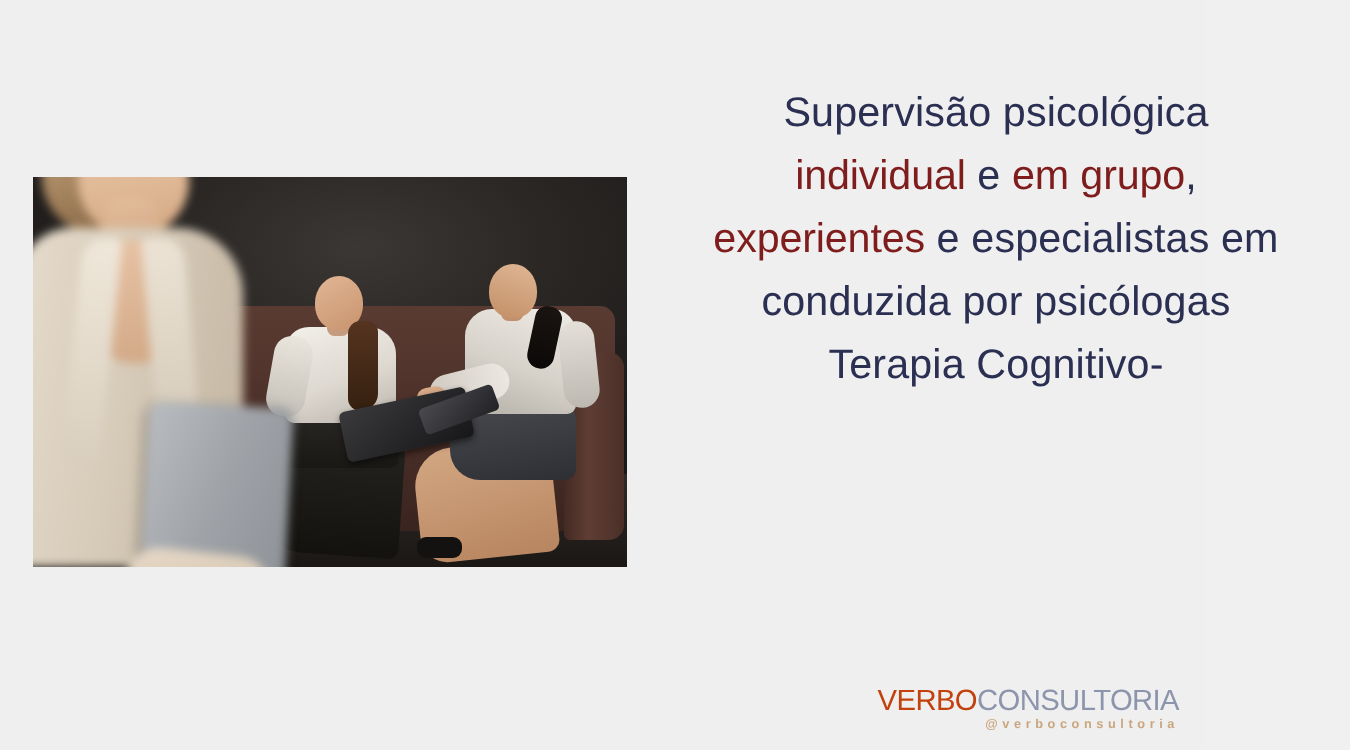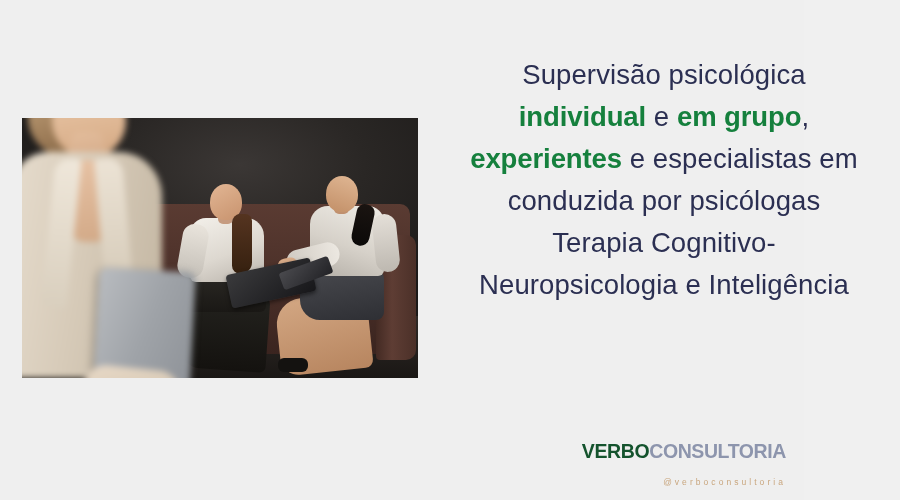--- a/index.html
+++ b/index.html
@@ -271,51 +271,51 @@
     top: 54px;
     width: 452px;
     text-align: center;
     color: #2b2f52;
     font-size: 27.5px;
     line-height: 42px;
     letter-spacing: 0.1px;
     font-weight: 400;
   }
   .copy b, .copy strong {
-    font-weight: 700;
-    color: #15803d;
+    font-weight: 400;
+    color: #7f1d1d;
     letter-spacing: -0.1px;
   }
   .copy .line { display: block; white-space: nowrap; }
 
   
   .logo {
     position: absolute;
     right: 18px;
     bottom: 14px;
     text-align: right;
     line-height: 1;
   }
   .logo-wordmark {
     font-size: 19.5px;
     letter-spacing: -0.4px;
     white-space: nowrap;
   }
   .logo-verbo {
+    font-weight: 400;
+    color: #c2410c;
+  }
+  .logo-consultoria {
+    font-weight: 400;
+    color: #8d95ad;
+  }
+  .logo-handle {
+    margin-top: 0;
+    font-size: 8.5px;
     font-weight: 700;
-    color: #14532d;
-  }
-  .logo-consultoria {
-    font-weight: 700;
-    color: #8d95ad;
-  }
-  .logo-handle {
-    margin-top: 16px;
-    font-size: 8.5px;
-    font-weight: 400;
     letter-spacing: 3.05px;
     color: #c9a67e;
     white-space: nowrap;
     text-transform: lowercase;
   }
 </style>
 </head>
 <body>
 
 <div class="slide">
@@ -372,21 +372,20 @@
       </div>
     </div>
   </div>
 
   <div class="copy" id="copy">
       <span class="line"><span>Supervisão psicológica</span></span>
       <span class="line"><b>individual</b><span> e </span><b>em grupo</b><span>,</span></span>
       <span class="line"><b>experientes</b><span> e especialistas em</span></span>
       <span class="line"><span>conduzida por psicólogas</span></span>
       <span class="line"><span>Terapia Cognitivo-</span></span>
-      <span class="line"><span>Neuropsicologia e Inteligência</span></span>
     </div>
 
   <div class="logo">
     <div class="logo-wordmark">
       <span class="logo-verbo">VERBO</span><span class="logo-consultoria">CONSULTORIA</span>
     </div>
     <div class="logo-handle">@verboconsultoria</div>
   </div>
 
 </div>

